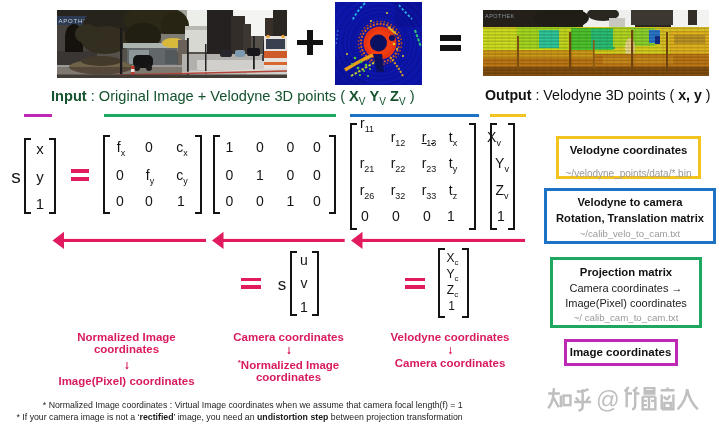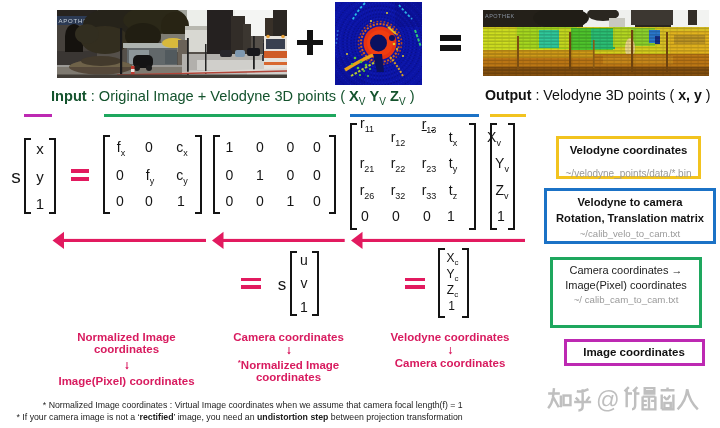--- a/index.html
+++ b/index.html
@@ -277,21 +277,21 @@
   <div class="e" style="left:317px;top:174.5px;">0</div>
   <div class="e" style="left:229.5px;top:200.5px;">0</div>
   <div class="e" style="left:260px;top:200.5px;">0</div>
   <div class="e" style="left:290.5px;top:200.5px;">1</div>
   <div class="e" style="left:317px;top:200.5px;">0</div>
 
   <div class="lb" style="left:350px;top:123px;height:107px;"></div>
   <div class="rb" style="left:469px;top:123px;height:107px;"></div>
   <div class="e" style="left:367px;top:123px;">r<sub>11</sub></div>
   <div class="e" style="left:398px;top:137px;">r<sub>12</sub></div>
-  <div class="e" style="left:429px;top:124px;text-decoration:underline;">r<sub>13</sub></div>
+  <div class="e" style="left:429px;top:137px;text-decoration:underline;">r<sub>13</sub></div>
   <div class="e" style="left:453px;top:137px;">t<sub>x</sub></div>
   <div class="e" style="left:367px;top:163px;">r<sub>21</sub></div>
   <div class="e" style="left:398px;top:163px;">r<sub>22</sub></div>
   <div class="e" style="left:429px;top:163px;">r<sub>23</sub></div>
   <div class="e" style="left:453px;top:163px;">t<sub>y</sub></div>
   <div class="e" style="left:367px;top:189.5px;">r<sub>26</sub></div>
   <div class="e" style="left:398px;top:189.5px;">r<sub>32</sub></div>
   <div class="e" style="left:429px;top:189.5px;">r<sub>33</sub></div>
   <div class="e" style="left:453px;top:189.5px;">t<sub>z</sub></div>
   <div class="e" style="left:365px;top:216px;">0</div>
@@ -360,24 +360,25 @@
 
   <div class="boxr" style="left:556px;top:136px;width:145px;height:42.5px;border:3px solid #f2c31f;">
     <div class="t" style="font-size:11.4px;margin-top:5px;">Velodyne coordinates</div>
     <div class="g" style="font-size:10px;margin-top:12px;">~/velodyne_points/data/*.bin</div>
   </div>
   <div class="boxr" style="left:544px;top:187.5px;width:172px;height:56px;border:3.5px solid #1b72c6;">
     <div class="t" style="font-size:11.2px;margin-top:4.5px;line-height:15.5px;">Velodyne to camera<br>Rotation, Translation matrix</div>
     <div class="g" style="font-size:9.6px;margin-top:2px;">~/calib_velo_to_cam.txt</div>
   </div>
   <div class="boxr" style="left:550px;top:256.5px;width:152px;height:71px;border:3px solid #1ea75e;">
+    <div class="t" style="font-size:11.3px;margin-top:6px;">Projection matrix</div>
     <div style="font-size:11px;color:#1c1c1c;margin-top:3px;line-height:15px;">Camera coordinates →<br>Image(Pixel) coordinates</div>
     <div class="g" style="font-size:9.7px;margin-top:1.5px;">~/ calib_cam_to_cam.txt</div>
   </div>
-  <div class="boxr" style="left:563.5px;top:339px;width:141px;height:27px;border:3.5px solid #bd29b2;">
+  <div class="boxr" style="left:563.5px;top:339px;width:114px;height:27px;border:3.5px solid #bd29b2;">
     <div class="t" style="font-size:11.5px;margin-top:4px;">Image coordinates</div>
   </div>
 
   <svg class="abs" style="left:546px;top:385.5px;" width="172" height="27.6" viewBox="0 0 162 26">
     <g stroke="#bfbfbf" stroke-width="2.3" fill="none">
 
       <path d="M2 7 h11 M7.5 2 l-1 9 q-1 6 -4.5 10 M7 11 l5 9 M14 9 v11"></path>
       <rect x="16.5" y="9" width="6.5" height="9"></rect>
 
       <path d="M29 5 q5 1 11 -2 M34.5 3 v16 q0 4 -4 4 M28 11 l3 3 M41 10 l-3 4 M26.5 15 h16"></path>

